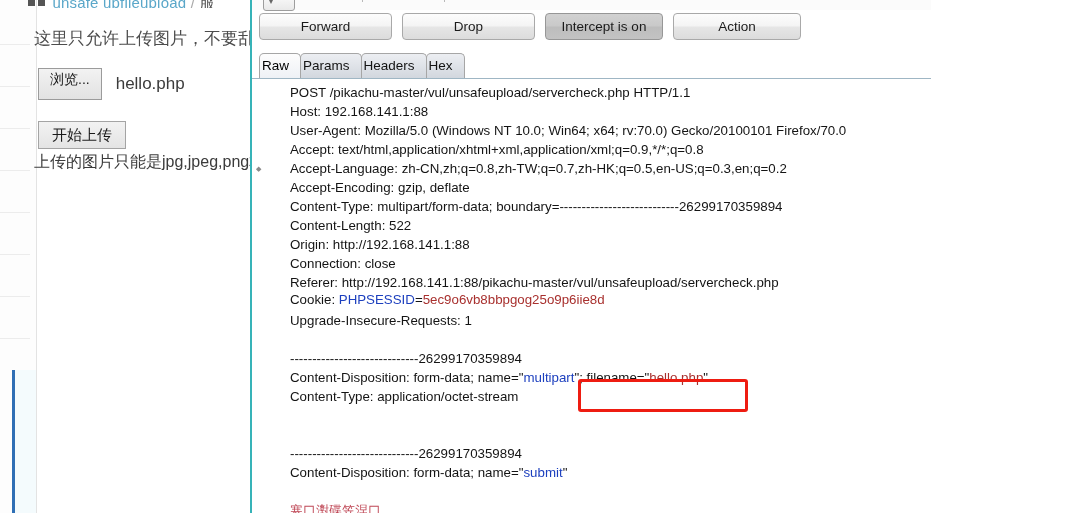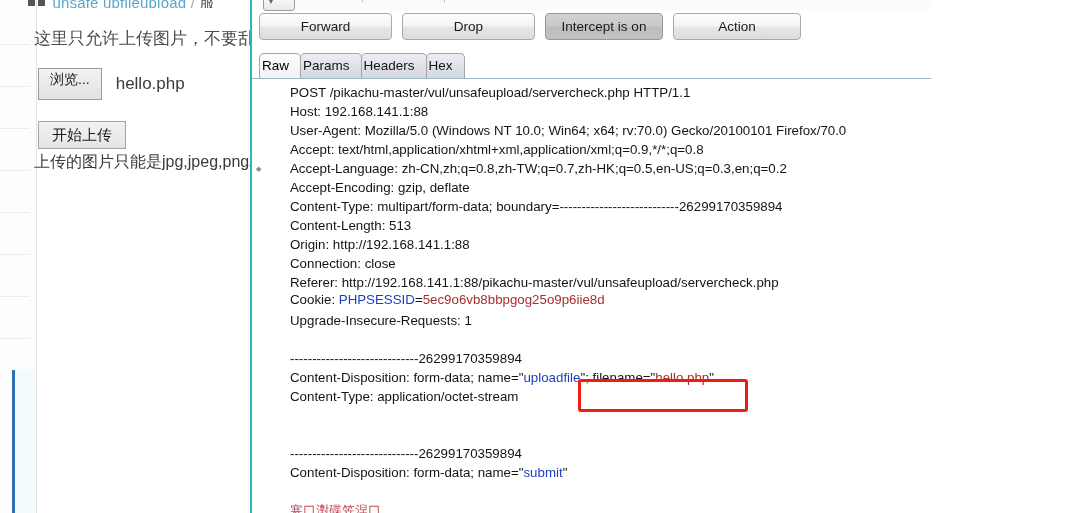--- a/index.html
+++ b/index.html
@@ -353,32 +353,32 @@
     <div class="editor-border"></div>
     <div class="editor">
 
       <div class="ed-line" style="top:5px">POST /pikachu-master/vul/unsafeupload/servercheck.php HTTP/1.1</div>
       <div class="ed-line" style="top:24px">Host: 192.168.141.1:88</div>
       <div class="ed-line" style="top:43px">User-Agent: Mozilla/5.0 (Windows NT 10.0; Win64; x64; rv:70.0) Gecko/20100101 Firefox/70.0</div>
       <div class="ed-line" style="top:62px">Accept: text/html,application/xhtml+xml,application/xml;q=0.9,*/*;q=0.8</div>
       <div class="ed-line" style="top:81px">Accept-Language: zh-CN,zh;q=0.8,zh-TW;q=0.7,zh-HK;q=0.5,en-US;q=0.3,en;q=0.2</div>
       <div class="ed-line" style="top:100px">Accept-Encoding: gzip, deflate</div>
       <div class="ed-line" style="top:119px">Content-Type: multipart/form-data; boundary=---------------------------26299170359894</div>
-      <div class="ed-line" style="top:138px">Content-Length: 513</div>
+      <div class="ed-line" style="top:138px">Content-Length: 522</div>
       <div class="ed-line" style="top:157px">Origin: http://192.168.141.1:88</div>
       <div class="ed-line" style="top:176px">Connection: close</div>
       <div class="ed-line" style="top:195px">Referer: http://192.168.141.1:88/pikachu-master/vul/unsafeupload/servercheck.php</div>
 
       <div class="ed-line" style="top:212px"><span>Cookie: </span><span class="k-blue">PHPSESSID</span><span>=</span><span class="k-red">5ec9o6vb8bbpgog25o9p6iie8d</span></div>
 
       <div class="ed-line" style="top:233px">Upgrade-Insecure-Requests: 1</div>
 
       <div class="ed-line" style="top:271px">-----------------------------26299170359894</div>
 
-      <div class="ed-line" style="top:290px"><span>Content-Disposition: form-data; name="</span><span class="k-blue">uploadfile</span><span>"; filename="</span><span class="k-red">hello.php</span><span>"</span></div>
+      <div class="ed-line" style="top:290px"><span>Content-Disposition: form-data; name="</span><span class="k-blue">multipart</span><span>"; filename="</span><span class="k-red">hello.php</span><span>"</span></div>
 
       <div class="ed-line" style="top:309px">Content-Type: application/octet-stream</div>
 
       <div class="ed-line" style="top:366px">-----------------------------26299170359894</div>
 
       <div class="ed-line" style="top:385px"><span>Content-Disposition: form-data; name="</span><span class="k-blue">submit</span><span>"</span></div>
 
       <div class="ed-line k-mojibake" style="top:423px;font-size:13px">寒口濧碟笠涅口</div>
 
       <div class="scrollmark" style="top:83px">◆</div>

